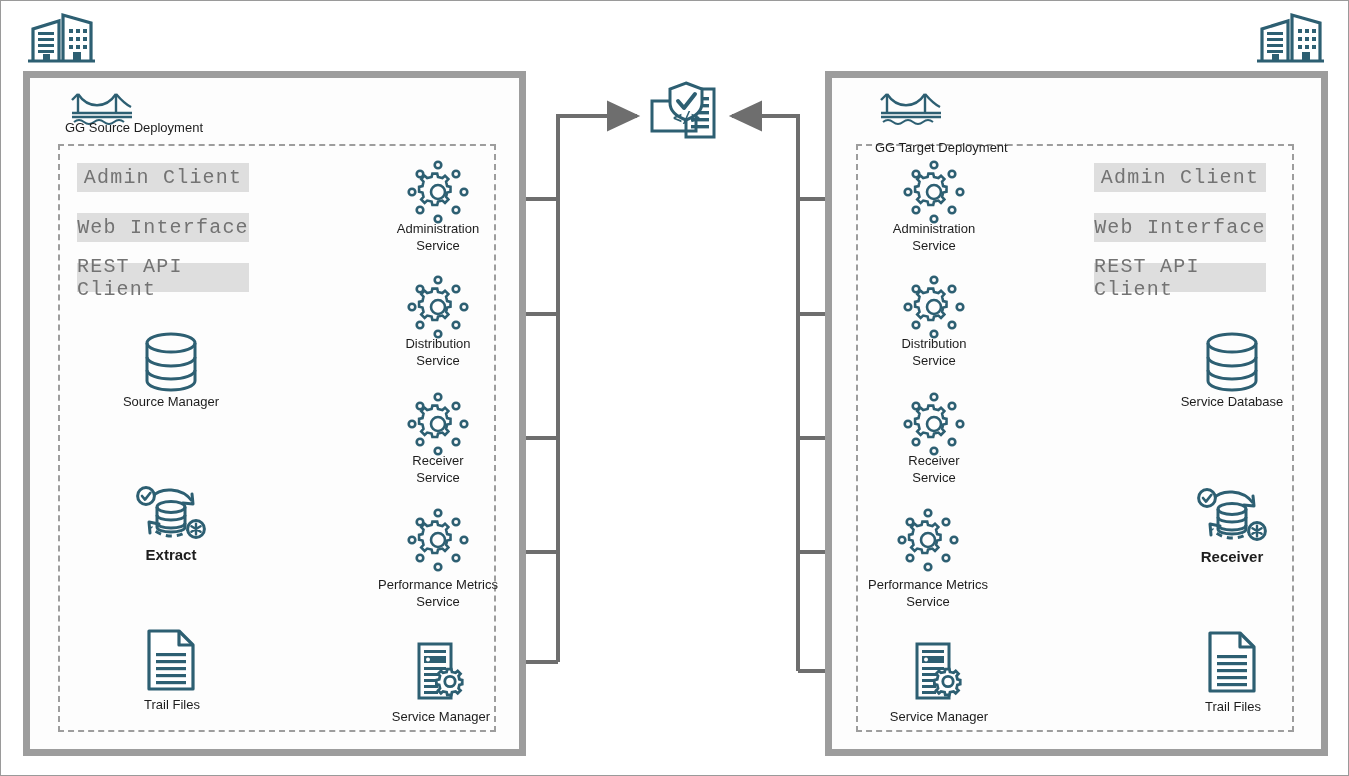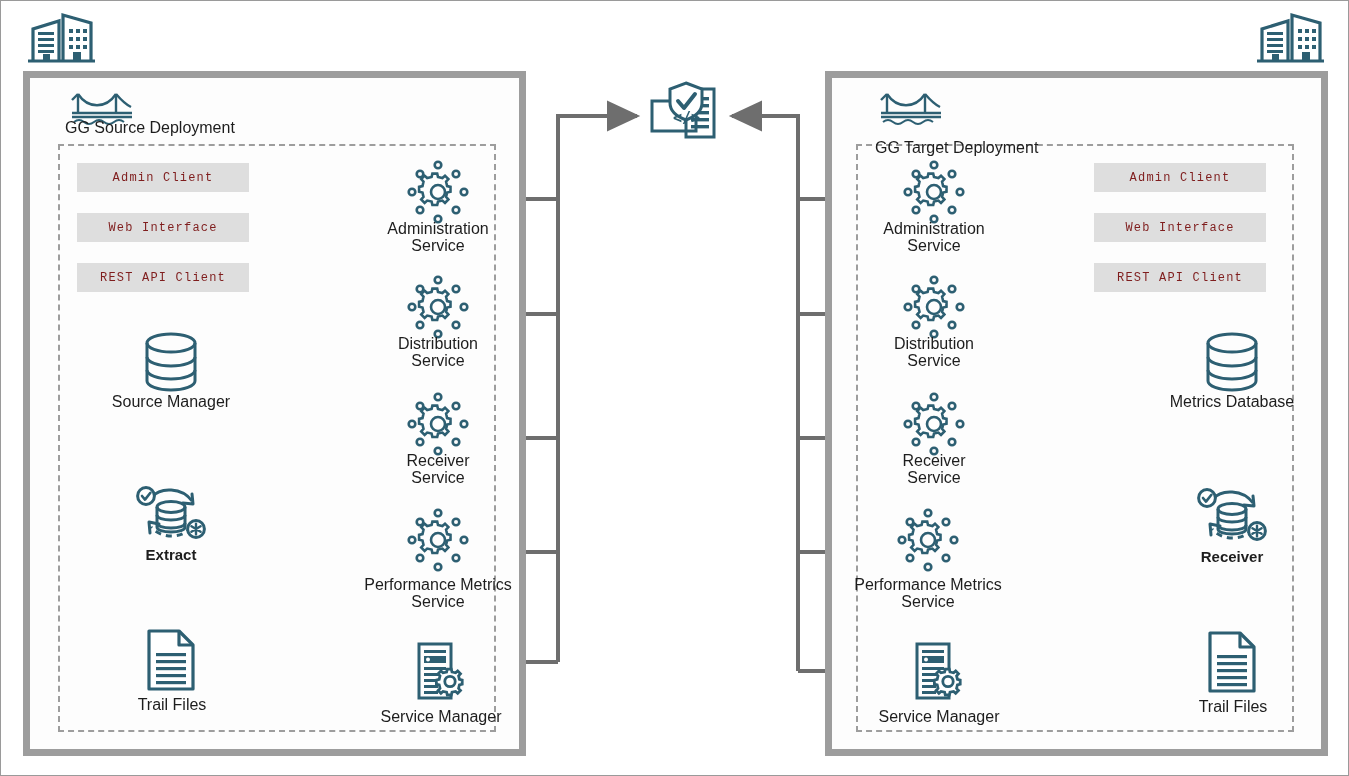--- a/index.html
+++ b/index.html
@@ -3,26 +3,26 @@
 <meta charset="utf-8">
 <style>
   html,body{margin:0;padding:0;background:#ffffff;}
   body{font-family:"Liberation Sans","DejaVu Sans",sans-serif;}
   #stage{position:relative;width:1349px;height:776px;background:#fff;
          border:1px solid #9a9a9a;box-sizing:border-box;overflow:hidden;}
   
   .deploy-box{position:absolute;background:#fdfdfd;border:7px solid #9d9d9d;box-sizing:border-box;}
   .deploy-inner{position:absolute;border:2px dashed #9d9d9d;box-sizing:border-box;}
   
-  .chip{position:absolute;background:#dedede;color:#7f1d1d;
+  .chip{position:absolute;background:#dedede;color:#737373;
         font-family:"Liberation Mono","DejaVu Sans Mono",monospace;
-        font-size:12px;letter-spacing:1.2px;display:flex;align-items:center;
+        font-size:20px;letter-spacing:1.2px;display:flex;align-items:center;
         justify-content:center;box-sizing:border-box;}
   
-  .lbl{position:absolute;color:#1d1d1d;font-size:16px;line-height:17px;
+  .lbl{position:absolute;color:#1d1d1d;font-size:13px;line-height:17px;
        text-align:center;white-space:pre-line;}
   .lbl-bold{font-weight:600;font-size:15px;}
   .ico{position:absolute;}
   svg{display:block;overflow:visible;}
   #wires{position:absolute;left:0;top:0;width:1349px;height:776px;pointer-events:none;}
 </style>
 </head>
 <body>
 
 <div id="stage">
@@ -351,21 +351,21 @@
   <div class="ico" style="left:1199px;top:330px;">
     <svg width="64" height="62" viewBox="0 0 64 62">
       <g fill="none" stroke="#2d5f72" stroke-width="3">
         <ellipse cx="32" cy="12" rx="24" ry="9"></ellipse>
         <path d="M8,12 L8,50 C8,55 19,59 32,59 C45,59 56,55 56,50 L56,12"></path>
         <path d="M8,26 C8,31 19,35 32,35 C45,35 56,31 56,26"></path>
         <path d="M8,39 C8,44 19,48 32,48 C45,48 56,44 56,39"></path>
       </g>
     </svg>
   </div>
-  <div class="lbl" style="left:1161px;top:392px;width:140px;">Metrics  Database</div>
+  <div class="lbl" style="left:1161px;top:392px;width:140px;">Service  Database</div>
 
   <div class="ico" style="left:1190px;top:482px;">
     <svg width="82" height="66" viewBox="0 0 82 66">
       <g fill="none" stroke="#2d5f72" stroke-width="3">
         <path d="M22,16 C30,6 52,6 62,20"></path>
         <path d="M62,13 L63,23 L53,22" stroke-linecap="round" stroke-linejoin="round"></path>
         <path d="M61,46 C53,58 31,58 21,46" stroke-dasharray="6 5"></path>
         <path d="M20,52 L19,41 L29,43" stroke-linecap="round" stroke-linejoin="round"></path>
         <ellipse cx="41" cy="26" rx="14" ry="5.4"></ellipse>
         <path d="M27,26 L27,46 C27,49 33,51 41,51 C49,51 55,49 55,46 L55,26"></path>

